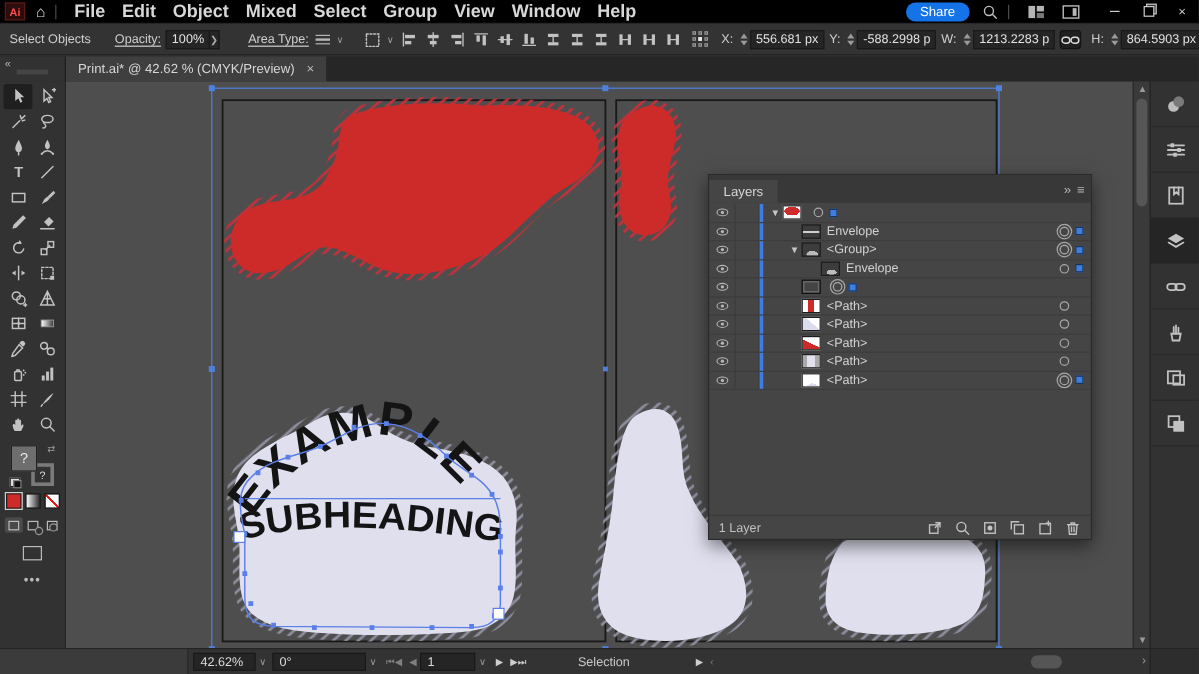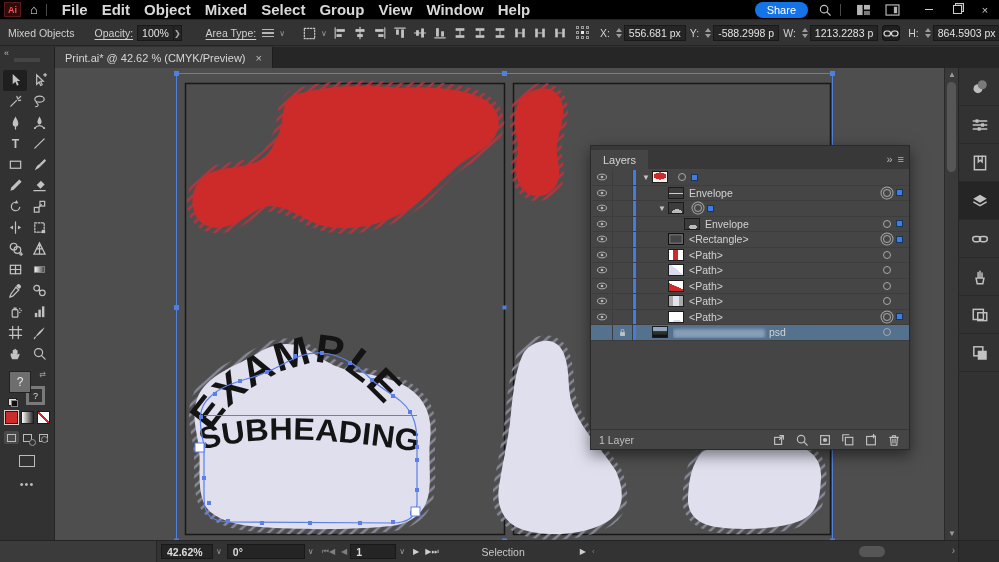--- a/index.html
+++ b/index.html
@@ -124,21 +124,21 @@
   .th-whitetall{background:#fff;background-image:linear-gradient(90deg,transparent 25%,#e2e2ef 26%,#e2e2ef 70%,transparent 71%),linear-gradient(#aaa,#aaa);background-size:100% 100%;}
   .th-whitedome{background:#fff;background-image:radial-gradient(ellipse 7px 6px at 8px 12px,#dcdcef 70%,#9a9a9a 71%,transparent 75%);}
   .th-psd{background:linear-gradient(#8fa7c0 40%,#3a3f35 40%,#23261f 75%,#111 75%);}
   .lp-footer{position:absolute;left:0;bottom:0;right:0;height:20px;border-top:1px solid #383838;display:flex;align-items:center;padding:0 8px;font-size:10.5px;color:#c0c0c0;}
   .lpf-space{flex:1;}
   .lpf-ic{margin-left:9px;display:flex;align-items:center;}
 
   
   .statusbar{position:absolute;left:0;top:540px;width:999px;height:22px;background:#333333;display:flex;align-items:center;border-top:1px solid #242424;}
   .sb-left{width:157px;height:100%;background:#3b3b3b;border-right:1px solid #262626;flex:none;}
-  .sb-field{background:#252525;border:1px solid #191919;height:15px;display:flex;align-items:center;padding:0 5px;color:#dcdcdc;font-size:10.5px;white-space:nowrap;font-weight:bold;}
+  .sb-field{background:#252525;border:1px solid #191919;height:15px;display:flex;align-items:center;padding:0 5px;color:#dcdcdc;font-size:10.5px;white-space:nowrap;}
   .sb-chev{color:#9a9a9a;font-size:8px;margin:0 5px 0 3px;}
   .sb-nav{color:#808080;font-size:8px;margin:0 3px;}
   .sb-nav.lit{color:#cfcfcf;}
   .sb-status{margin-left:40px;color:#c8c8c8;font-size:10.5px;}
   .hscroll{flex:1;height:100%;position:relative;margin-left:14px;}
   .hthumb{position:absolute;left:247px;top:5px;width:26px;height:11px;background:#555;border-radius:6px;}
   .hs-arr{position:absolute;top:4px;color:#9a9a9a;font-size:10px;}
   .sb-corner{width:41px;height:100%;background:#2d2d2d;flex:none;border-left:1px solid #242424;}
 
   svg .st{stroke:#c2c2c2;stroke-width:1.3;fill:none;stroke-linecap:round;}
@@ -382,21 +382,21 @@
         </svg>
       </div>
     <div class="win-btns">
       <div class="win-btn wb-min"></div>
       <div class="win-btn wb-res"></div>
       <div class="win-btn">×</div>
     </div>
   </div>
 
   <div class="controlbar">
-    <span class="cb-label" style="margin-left:8px">Mixed Objects</span>
+    <span class="cb-label" style="margin-left:8px">Select Objects</span>
     <div class="cdiv"></div>
     <span class="cb-label cb-link">Opacity:</span>
     <span class="cb-field" style="width:38px">100%</span>
     <span class="cb-chevbox">❯</span>
     <div class="cdiv"></div>
     <span class="sphere-ic"></span>
     <span class="cb-label cb-link">Area Type:</span>
     <span class="lines-ic">
         <b></b>
         <b></b>
@@ -887,20 +887,21 @@
             <span class="lc-eye">
               <svg width="12" height="10" viewBox="0 0 16 12">
                 <use href="#e-eye"></use>
               </svg>
             </span>
             <span class="lc-lock"></span>
             <span class="lc-bar"></span>
             <span style="width: 18px; flex: 0 0 auto;"></span>
             <span class="lc-chev">▼</span>
             <span class="lc-thumb th-group"></span>
+            <span class="lc-label">&lt;Group&gt;</span>
             <span class="lc-target double"></span>
             <span class="lc-chip"></span>
           </div>
           <div class="lrow">
             <span class="lc-eye">
               <svg width="12" height="10" viewBox="0 0 16 12">
                 <use href="#e-eye"></use>
               </svg>
             </span>
             <span class="lc-lock"></span>
@@ -916,21 +917,20 @@
             <span class="lc-eye">
               <svg width="12" height="10" viewBox="0 0 16 12">
                 <use href="#e-eye"></use>
               </svg>
             </span>
             <span class="lc-lock"></span>
             <span class="lc-bar"></span>
             <span style="width: 18px; flex: 0 0 auto;"></span>
             <span class="lc-chev"></span>
             <span class="lc-thumb th-rect"></span>
-            <span class="lc-label">&lt;Rectangle&gt;</span>
             <span class="lc-target double"></span>
             <span class="lc-chip"></span>
           </div>
           <div class="lrow">
             <span class="lc-eye">
               <svg width="12" height="10" viewBox="0 0 16 12">
                 <use href="#e-eye"></use>
               </svg>
             </span>
             <span class="lc-lock"></span>
@@ -994,35 +994,20 @@
               </svg>
             </span>
             <span class="lc-lock"></span>
             <span class="lc-bar"></span>
             <span style="width: 18px; flex: 0 0 auto;"></span>
             <span class="lc-chev"></span>
             <span class="lc-thumb th-whitedome"></span>
             <span class="lc-label">&lt;Path&gt;</span>
             <span class="lc-target double"></span>
             <span class="lc-chip"></span>
-          </div>
-          <div class="lrow selected">
-            <span class="lc-eye"></span>
-            <span class="lc-lock">
-              <svg width="11" height="11" viewBox="0 0 16 16">
-                <use href="#d-lock"></use>
-              </svg>
-            </span>
-            <span class="lc-bar"></span>
-            <span style="width: 2px; flex: 0 0 auto;"></span>
-            <span class="lc-chev"></span>
-            <span class="lc-thumb th-psd"></span>
-            <span class="lc-label"><span class="lc-blur"></span>psd</span>
-            <span class="lc-target"></span>
-            <span class="lc-chipspace"></span>
           </div>
         </div>
       <div class="lp-footer">
         <span>1 Layer</span>
         <span class="lpf-space"></span>
         <span class="lpf-ic">
             <svg width="14" height="14" viewBox="0 0 16 16">
               <use href="#f-exp"></use>
             </svg>
           </span>

